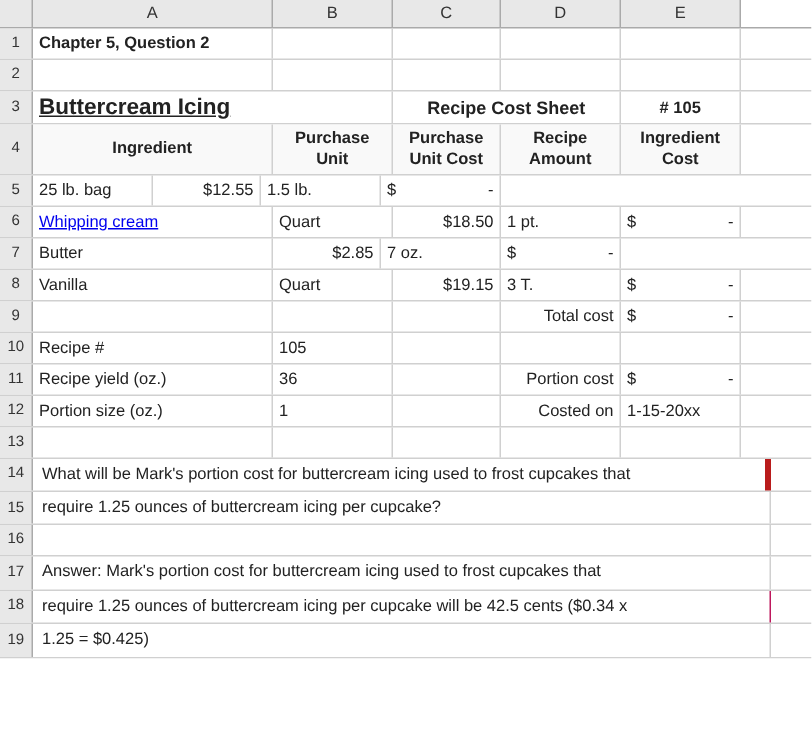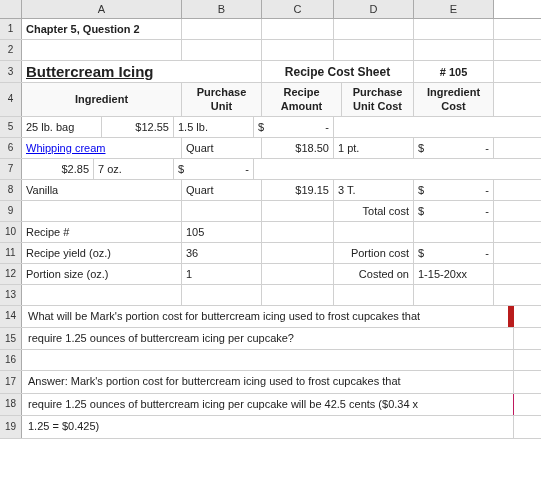--- a/index.html
+++ b/index.html
@@ -168,25 +168,25 @@
 
     <div class="cell merged-cd align-center bold" style="font-size:12px;">Recipe Cost Sheet</div>
 
     <div class="cell col-e align-center bold"># 105</div>
   </div>
 
   <div class="sheet-row row-tall">
     <div class="row-num">4</div>
     <div class="cell col-a cell-tall cell-header-4">Ingredient</div>
     <div class="cell col-b cell-tall cell-header-4">Purchase Unit</div>
+    <div class="cell col-c cell-tall cell-header-4" style="flex-direction:column; text-align:center;">
+      <span>Purchase Unit Cost</span>
+    </div>
     <div class="cell col-d cell-tall cell-header-4" style="flex-direction:column; text-align:center;">
       <span>Recipe Amount</span>
-    </div>
-    <div class="cell col-c cell-tall cell-header-4" style="flex-direction:column; text-align:center;">
-      <span>Purchase Unit Cost</span>
     </div>
     <div class="cell col-e cell-tall cell-header-4" style="flex-direction:column; text-align:center;">
       <span>Ingredient Cost</span>
     </div>
   </div>
 
   <div class="sheet-row">
     <div class="row-num">5</div>
     <div class="cell col-b">25 lb. bag</div>
     <div class="cell col-c align-right">$12.55</div>
@@ -204,20 +204,21 @@
     <div class="cell col-c align-right">$18.50</div>
     <div class="cell col-d">1 pt.</div>
     <div class="cell col-e" style="display:flex; gap:2px;">
       <span style="padding-right:2px;">$</span>
       <span style="flex:1; text-align:right; display:flex; justify-content:flex-end;">-</span>
     </div>
   </div>
 
   <div class="sheet-row">
     <div class="row-num">7</div>
+    <div class="cell col-a">Butter</div>
     <div class="cell col-c align-right">$2.85</div>
     <div class="cell col-d">7 oz.</div>
     <div class="cell col-e" style="display:flex; gap:2px;">
       <span style="padding-right:2px;">$</span>
       <span style="flex:1; text-align:right; display:flex; justify-content:flex-end;">-</span>
     </div>
   </div>
 
   <div class="sheet-row">
     <div class="row-num">8</div>
@@ -277,21 +278,21 @@
     <div class="row-num">13</div>
     <div class="cell col-a"></div>
     <div class="cell col-b"></div>
     <div class="cell col-c"></div>
     <div class="cell col-d"></div>
     <div class="cell col-e"></div>
   </div>
 
   <div class="sheet-row">
     <div class="row-num">14</div>
-    <div class="cell merged-full" style="width:492px; min-width:492px; border-right:6px solid #b91c1c;">What will be Mark's portion cost for buttercream icing used to frost cupcakes that</div>
+    <div class="cell merged-full" style="width:492px; min-width:492px; border-right:4px solid #b91c1c;">What will be Mark's portion cost for buttercream icing used to frost cupcakes that</div>
   </div>
 
   <div class="sheet-row">
     <div class="row-num">15</div>
     <div class="cell merged-full" style="width:492px; min-width:492px; border-right:1px solid #d0d0d0;">require 1.25 ounces of buttercream icing per cupcake?</div>
   </div>
 
   <div class="sheet-row">
     <div class="row-num">16</div>
     <div class="cell merged-full" style="width:492px; min-width:492px;"></div>

